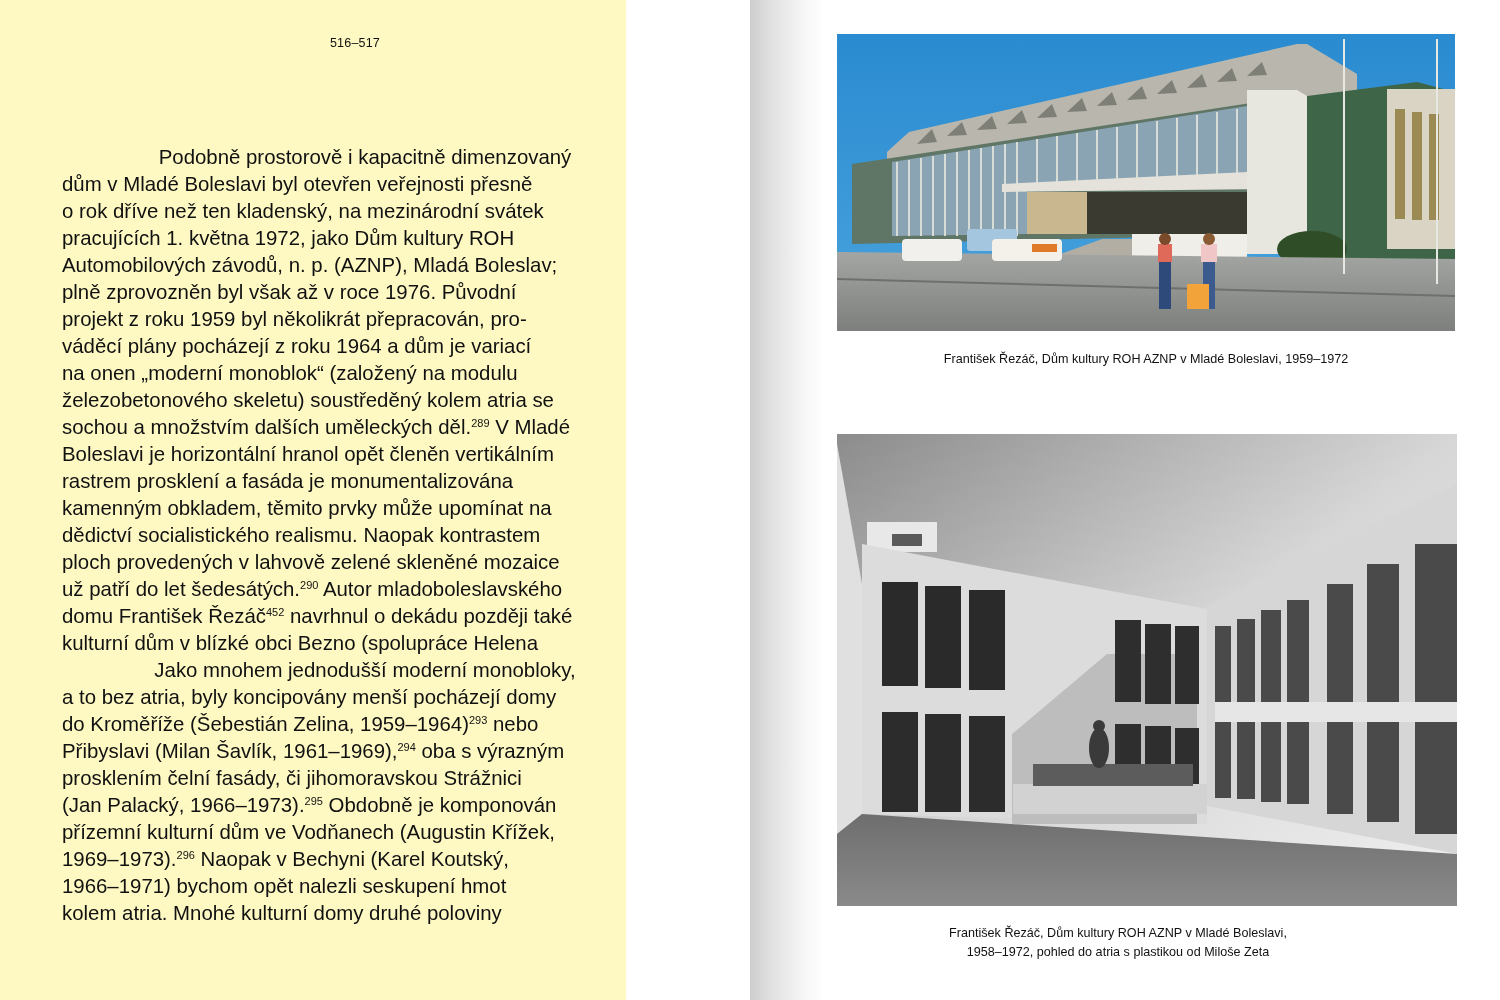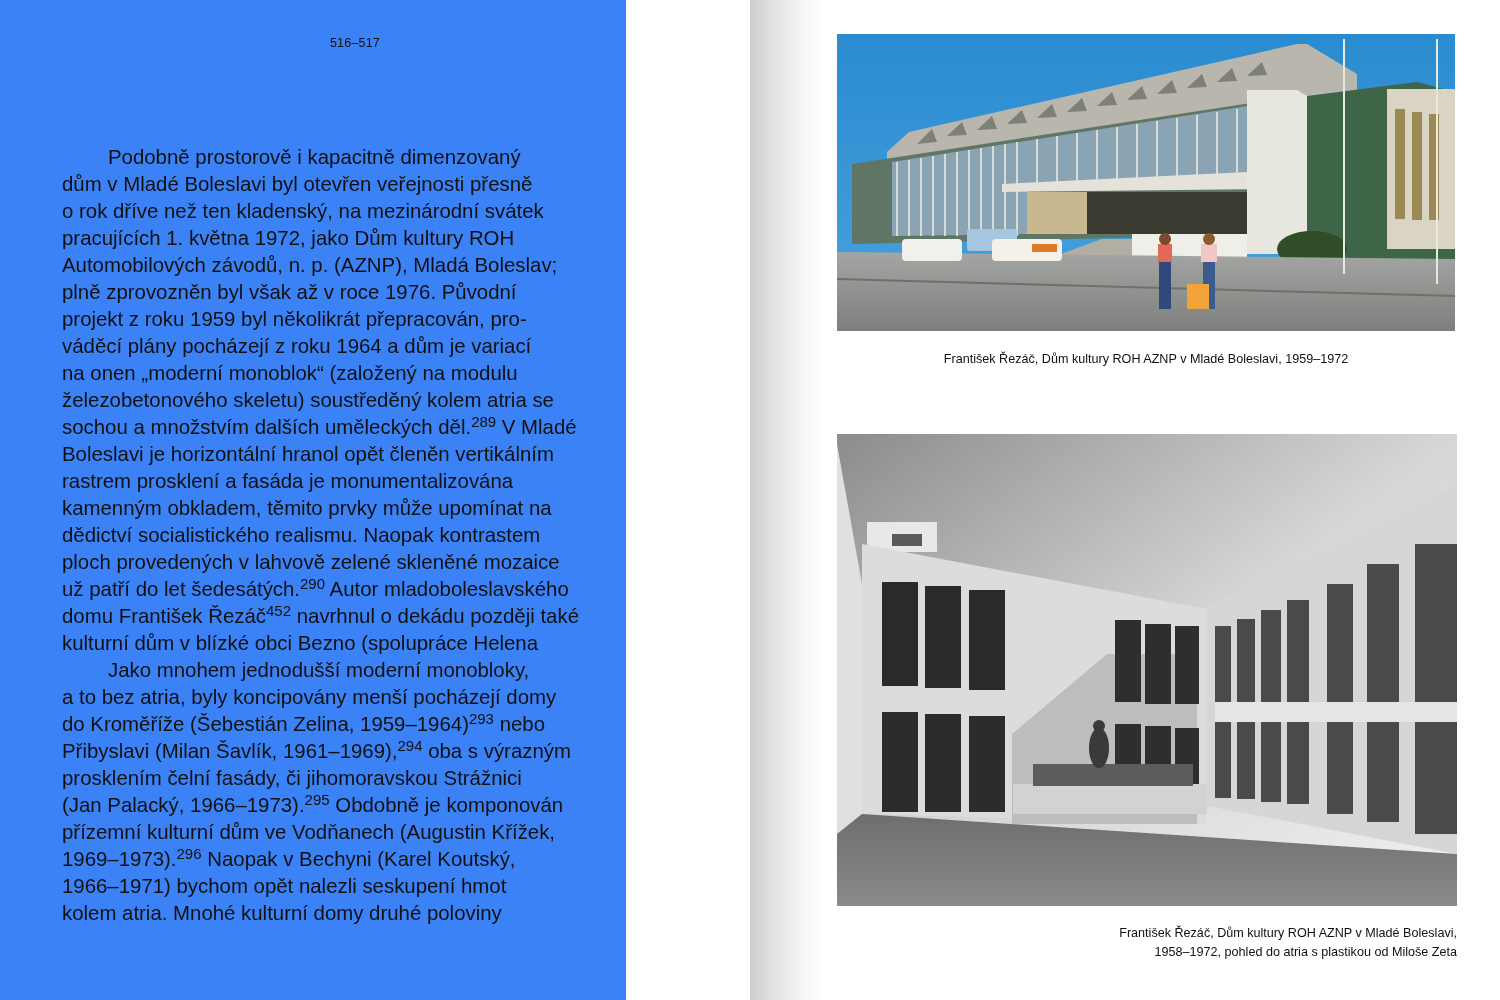--- a/index.html
+++ b/index.html
@@ -1,30 +1,30 @@
 <!DOCTYPE html>
 <html><head>
 <meta charset="utf-8">
 <style>
   html, body { margin:0; padding:0; }
   body { width:1500px; height:1000px; position:relative; overflow:hidden; background:#ffffff; font-family:"Liberation Sans", sans-serif; color:#111; }
-  .page-left { position:absolute; left:0; top:0; width:626px; height:1000px; background:#3b82f6; }
+  .page-left { position:absolute; left:0; top:0; width:626px; height:1000px; background:#fef9c3; }
   .page-right { position:absolute; left:750px; top:0; width:750px; height:1000px;
     background: linear-gradient(to right, #cdcdcd 0px, #dedede 18px, #ececec 38px, #f7f7f7 55px, #ffffff 75px, #ffffff 100%); }
   .folio { position:absolute; left:0; width:710px; top:36px; text-align:center; font-size:12.5px; letter-spacing:0.2px; color:#111; }
   .body-text { position:absolute; left:62px; top:144px; width:560px; font-size:20.4px; line-height:27.0px; color:#111; }
   .body-text .line { display:block; white-space:nowrap; }
-  .body-text .line.indent { padding-left:46px; }
-  .body-text sup { font-size:15px; vertical-align:7px; line-height:0; }
+  .body-text .line.indent { padding-left:46px;text-align:center; }
+  .body-text sup { font-size:11px; vertical-align:7px; line-height:0; }
   .figure { position:absolute; }
   .fig1 { left:837px; top:34px; width:618px; height:297px; overflow:hidden; }
   .fig2 { left:837px; top:434px; width:620px; height:472px; overflow:hidden; }
   .caption { position:absolute; text-align:center; font-size:12.6px; line-height:19px; color:#111; }
   .cap1 { left:837px; width:618px; top:350px; }
-  .cap2 { left:837px; width:620px; top:924px;text-align:right; }
+  .cap2 { left:808px; width:620px; top:924px; }
   svg { display:block; }
 </style>
 </head>
 <body>
 
 <div class="page-left">
   <div class="folio">516–517</div>
   <div class="body-text" id="body-text">
       <span class="line indent"><span>Podobně prostorově i kapacitně dimenzovaný</span></span>
       <span class="line"><span>dům v Mladé Boleslavi byl otevřen veřejnosti přesně</span></span>

